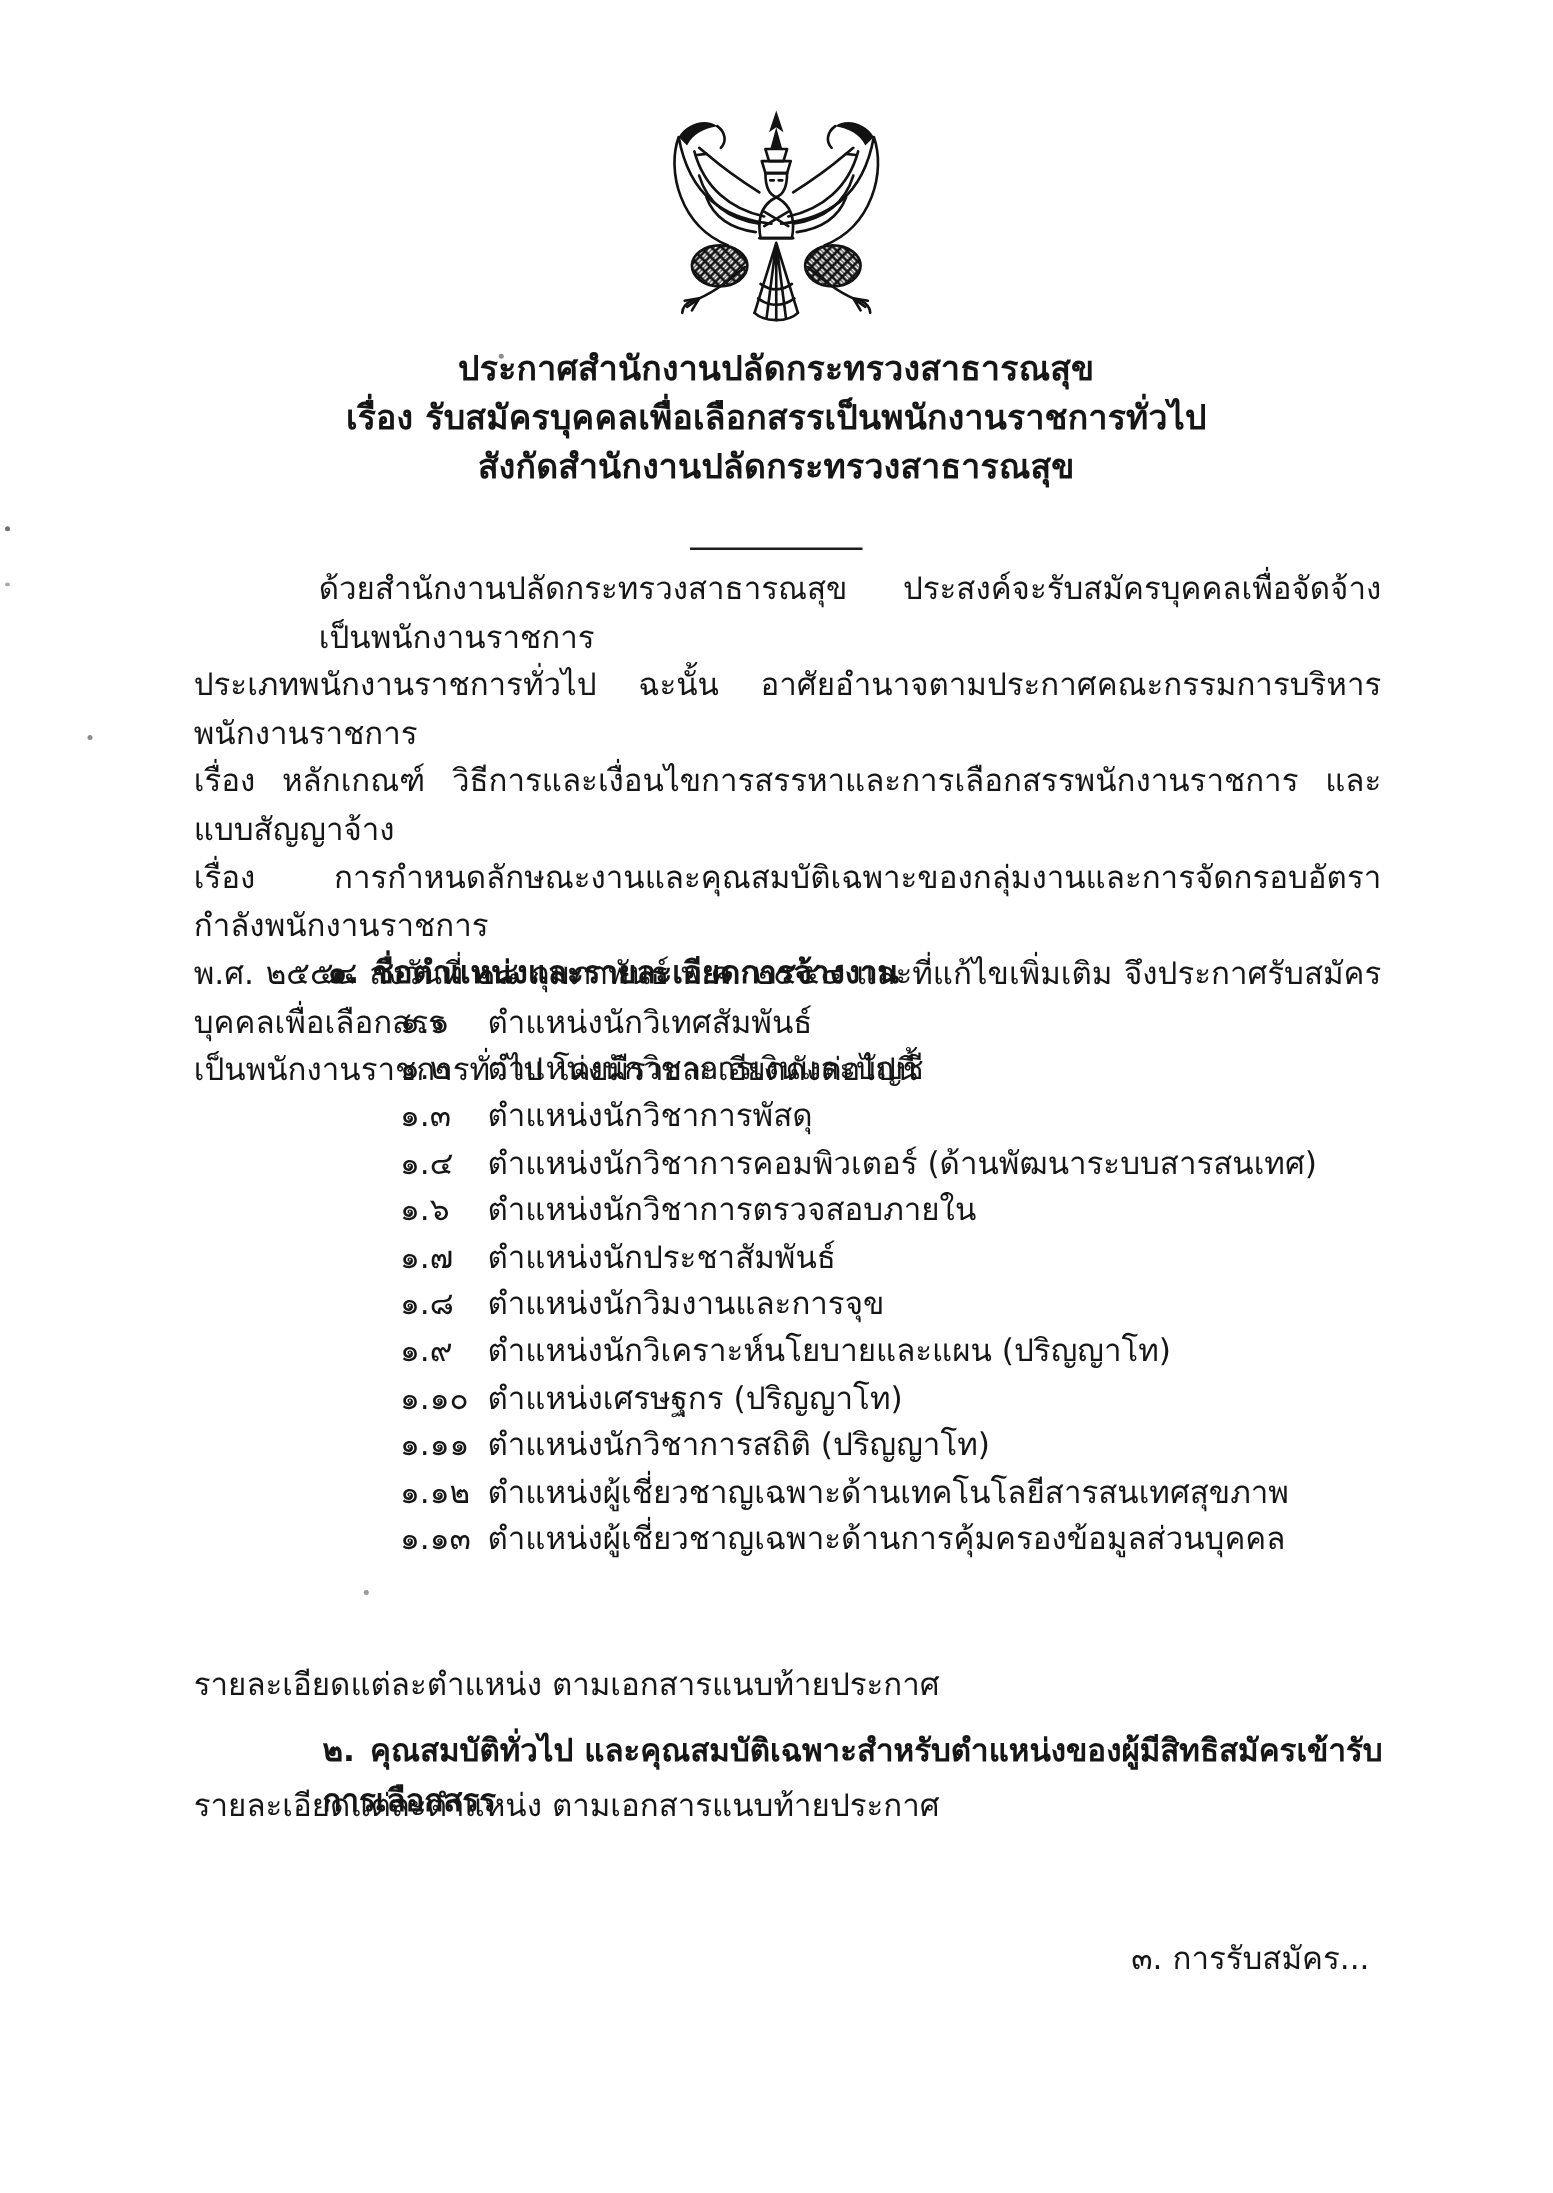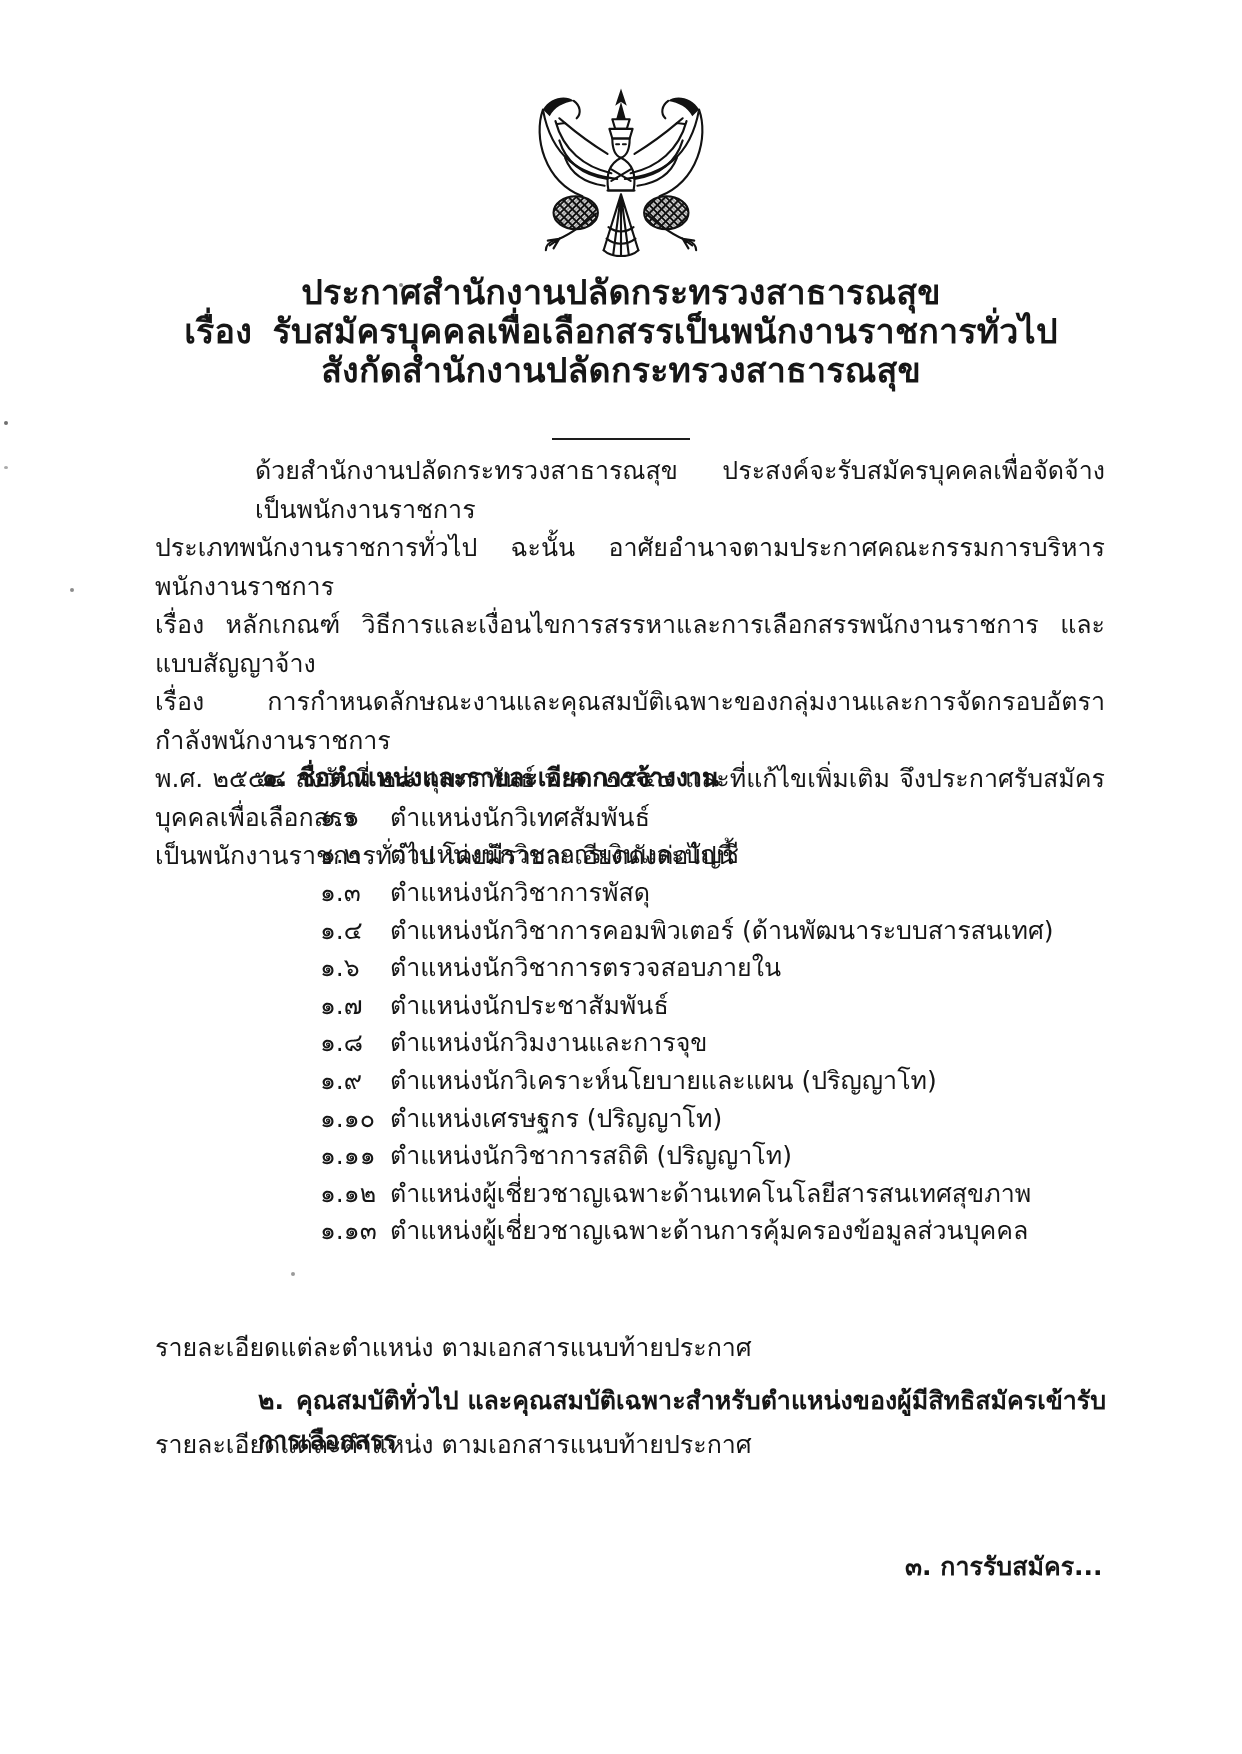--- a/index.html
+++ b/index.html
@@ -15,23 +15,22 @@
   
   .emblem-wrap{
     position:absolute;top:86px;left:0;width:100%;
     display:flex;justify-content:center;
   }
   .emblem-wrap svg{display:block;}
   
   .title-block{
     position:absolute;top:276px;left:146px;width:950px;
     text-align:center;
-    font-size:34px;font-weight:700;line-height:39px;
+    font-size:27px;font-weight:700;line-height:39px;
     letter-spacing:.2px;
-    font-family:Liberation Mono, monospace;
   }
   .hr-divider{
     position:absolute;top:438px;left:50%;
     width:138px;margin-left:-69px;
     border-top:2.5px solid #1d1d1d;
   }
   
   .intro{
     position:absolute;top:452px;left:155px;width:950px;
     font-size:25px;line-height:38.5px;
@@ -62,21 +61,21 @@
     font-size:25px;font-weight:700;
   }
   .sec2-head .sec-num{display:inline-block;min-width:38px;}
   .attach-note-2{
     position:absolute;top:1424px;left:155px;
     font-size:25px;
   }
   
   .continuation{
     position:absolute;top:1546px;left:905px;
-    font-size:25px;font-weight:700;text-align:center;
+    font-size:25px;font-weight:400;text-align:center;
   }
   
   .artifact{position:absolute;background:#6f6f6f;border-radius:50%;}
   .a1{left:4px;top:421px;width:4px;height:4px;}
   .a2{left:4px;top:466px;width:4px;height:3px;opacity:.6;}
   .a3{left:70px;top:588px;width:4px;height:4px;opacity:.8;}
   .a4{left:291px;top:1272px;width:4px;height:4px;opacity:.7;}
   .a5{left:399px;top:283px;width:4px;height:4px;opacity:.8;}
 </style>
 </head>

